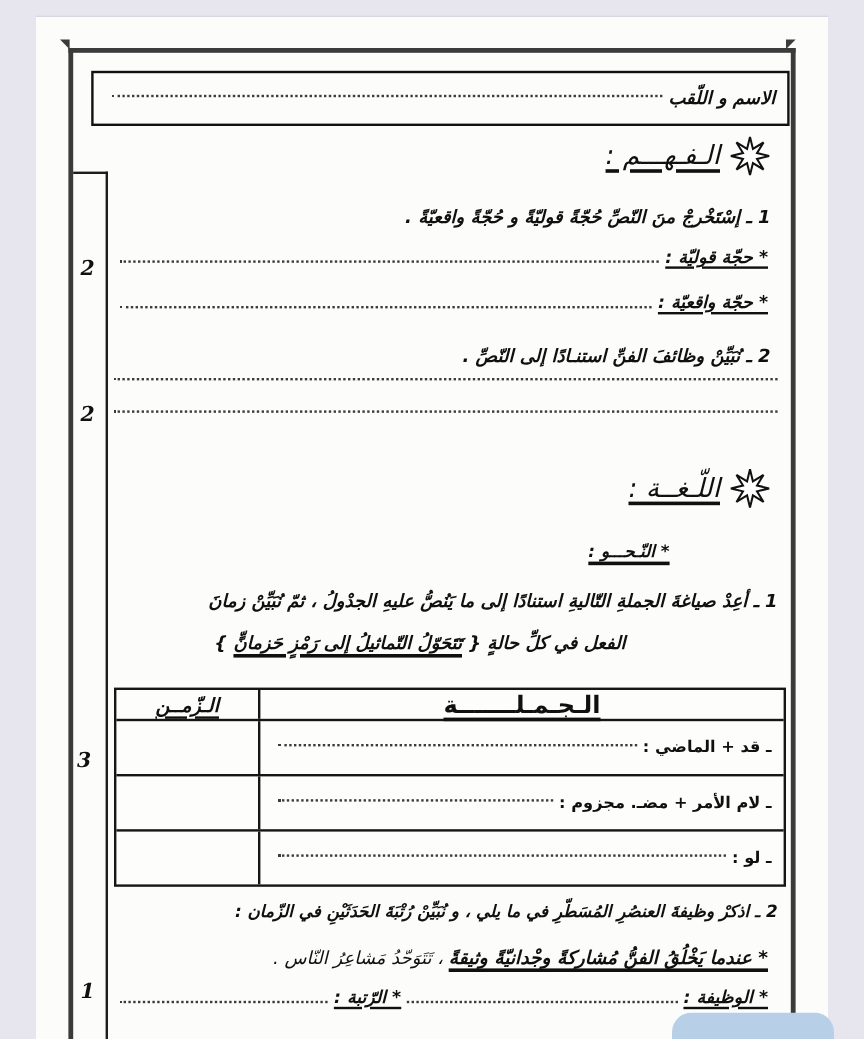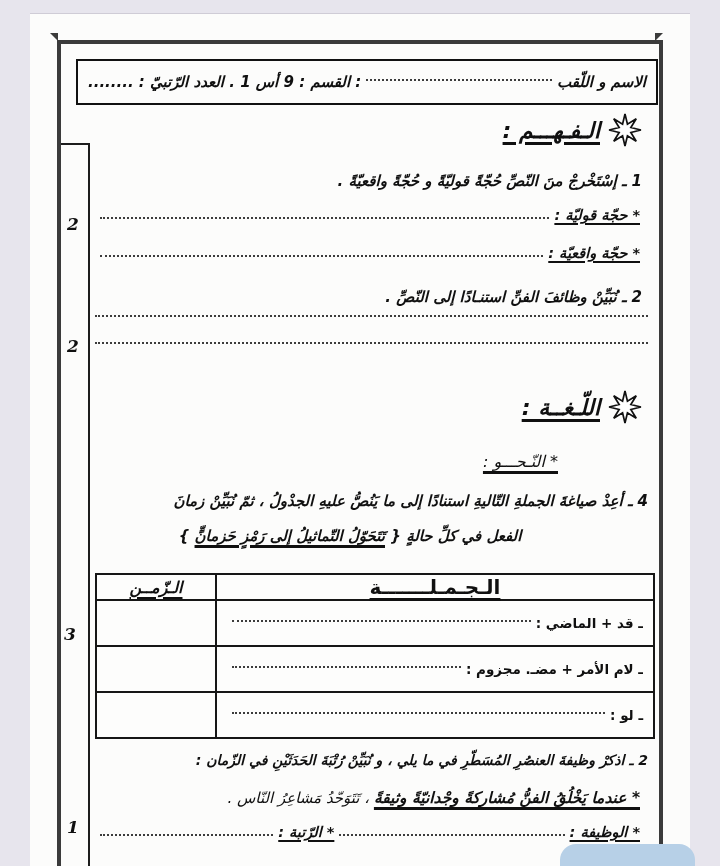--- a/index.html
+++ b/index.html
@@ -35,37 +35,37 @@
     display:flex; direction:rtl; align-items:center; padding:4px 10px;
     font-weight:bold; font-style:italic; font-size:15px;
   }
   .leader { flex:1; border-bottom:2px dotted #3c3c3c; margin:0 5px 4px 5px; min-width:18px; }
 
   .rtl { direction:rtl; text-align:right; }
   .abs { position:absolute; }
 
   .section-head { display:flex; direction:rtl; align-items:center; gap:8px; }
   .section-title {
-    font-size:22px; font-weight:bold; font-style:italic;
+    font-size:22px; font-weight:normal; font-style:italic;
     text-decoration:underline; text-underline-offset:4px; text-decoration-thickness:2.5px;
   }
   .star-icon svg { display:block; }
 
   .q { font-size:15px; font-weight:bold; font-style:italic; }
   .q-small { font-size:14px; font-weight:bold; font-style:italic; }
 
   .item-row { display:flex; direction:rtl; align-items:flex-end; }
   .item-label {
     font-size:14.5px; font-weight:bold; font-style:italic; white-space:nowrap;
     text-decoration:underline; text-decoration-thickness:2px; text-underline-offset:3px;
   }
   .dotline { position:absolute; border-bottom:2px dotted #3c3c3c; }
 
   .nahw-head {
-    font-size:16px; font-weight:normal; font-style:italic;
+    font-size:14px; font-weight:bold; font-style:italic;
     text-decoration:underline; text-underline-offset:4px; text-decoration-thickness:2.5px;
   }
   .hl {
     font-weight:bold; text-decoration:underline; text-underline-offset:4px;
     text-decoration-thickness:2.5px;
   }
 
   .grid-table {
     position:absolute; left:95px; top:573px; width:560px;
     border:2px solid #161616; box-sizing:border-box; direction:rtl; background:#fdfdfc;
@@ -115,21 +115,20 @@
   <div class="margin-cap"></div>
   <div class="margin-vline"></div>
   <div class="score s1">2</div>
   <div class="score s2">2</div>
   <div class="score s3">3</div>
   <div class="score s4">1</div>
 
   <div class="header-box">
     <span>الاسم و اللّقب</span>
     <span class="leader"></span>
-    <span>: القسم : 9 أس 1 . العدد الرّتبيّ : ........</span>
   </div>
 
   <div class="abs section-head" style="right:78px; top:113px;">
     <span class="star-icon">
       <svg width="34" height="34" viewBox="0 0 32 32">
         <polygon points="16,1 18.3,10.5 26.6,5.4 21.5,13.7 31,16 21.5,18.3 26.6,26.6 18.3,21.5 16,31 13.7,21.5 5.4,26.6 10.5,18.3 1,16 10.5,13.7 5.4,5.4 13.7,10.5" fill="#fff" stroke="#111" stroke-width="1.6"></polygon>
       </svg>
     </span>
     <span class="section-title">الـفـهـــم :</span>
   </div>
@@ -155,21 +154,21 @@
     <span class="star-icon">
       <svg width="34" height="34" viewBox="0 0 32 32">
         <polygon points="16,1 18.3,10.5 26.6,5.4 21.5,13.7 31,16 21.5,18.3 26.6,26.6 18.3,21.5 16,31 13.7,21.5 5.4,26.6 10.5,18.3 1,16 10.5,13.7 5.4,5.4 13.7,10.5" fill="#fff" stroke="#111" stroke-width="1.6"></polygon>
       </svg>
     </span>
     <span class="section-title">اللّـغــة :</span>
   </div>
 
   <div class="abs rtl nahw-head" style="right:162px; top:452px;">* النّـحـــو :</div>
 
-  <div class="abs rtl q" style="right:72px; left:100px; top:492px;">4 ـ أعِدْ صياغةَ الجملةِ التّاليةِ استنادًا إلى ما يَنُصُّ عليهِ الجدْولُ ، ثمّ نُبَيِّنْ زمانَ</div>
+  <div class="abs rtl q" style="right:72px; left:100px; top:492px;">1 ـ أعِدْ صياغةَ الجملةِ التّاليةِ استنادًا إلى ما يَنُصُّ عليهِ الجدْولُ ، ثمّ نُبَيِّنْ زمانَ</div>
 
   <div class="abs rtl q" style="right:120px; left:100px; top:527px; text-align:center;">
     <span>الفعل في كلِّ حالةٍ {</span>
     <span class="hl">تَتَحَوّلُ التّماثيلُ إلى رَمْزٍ حَزمانٍّ</span>
     <span>}</span>
   </div>
 
   <div class="grid-table">
     <div class="trow">
       <div class="cell-sentence th th-sentence">الـجـمـلـــــــة</div>

